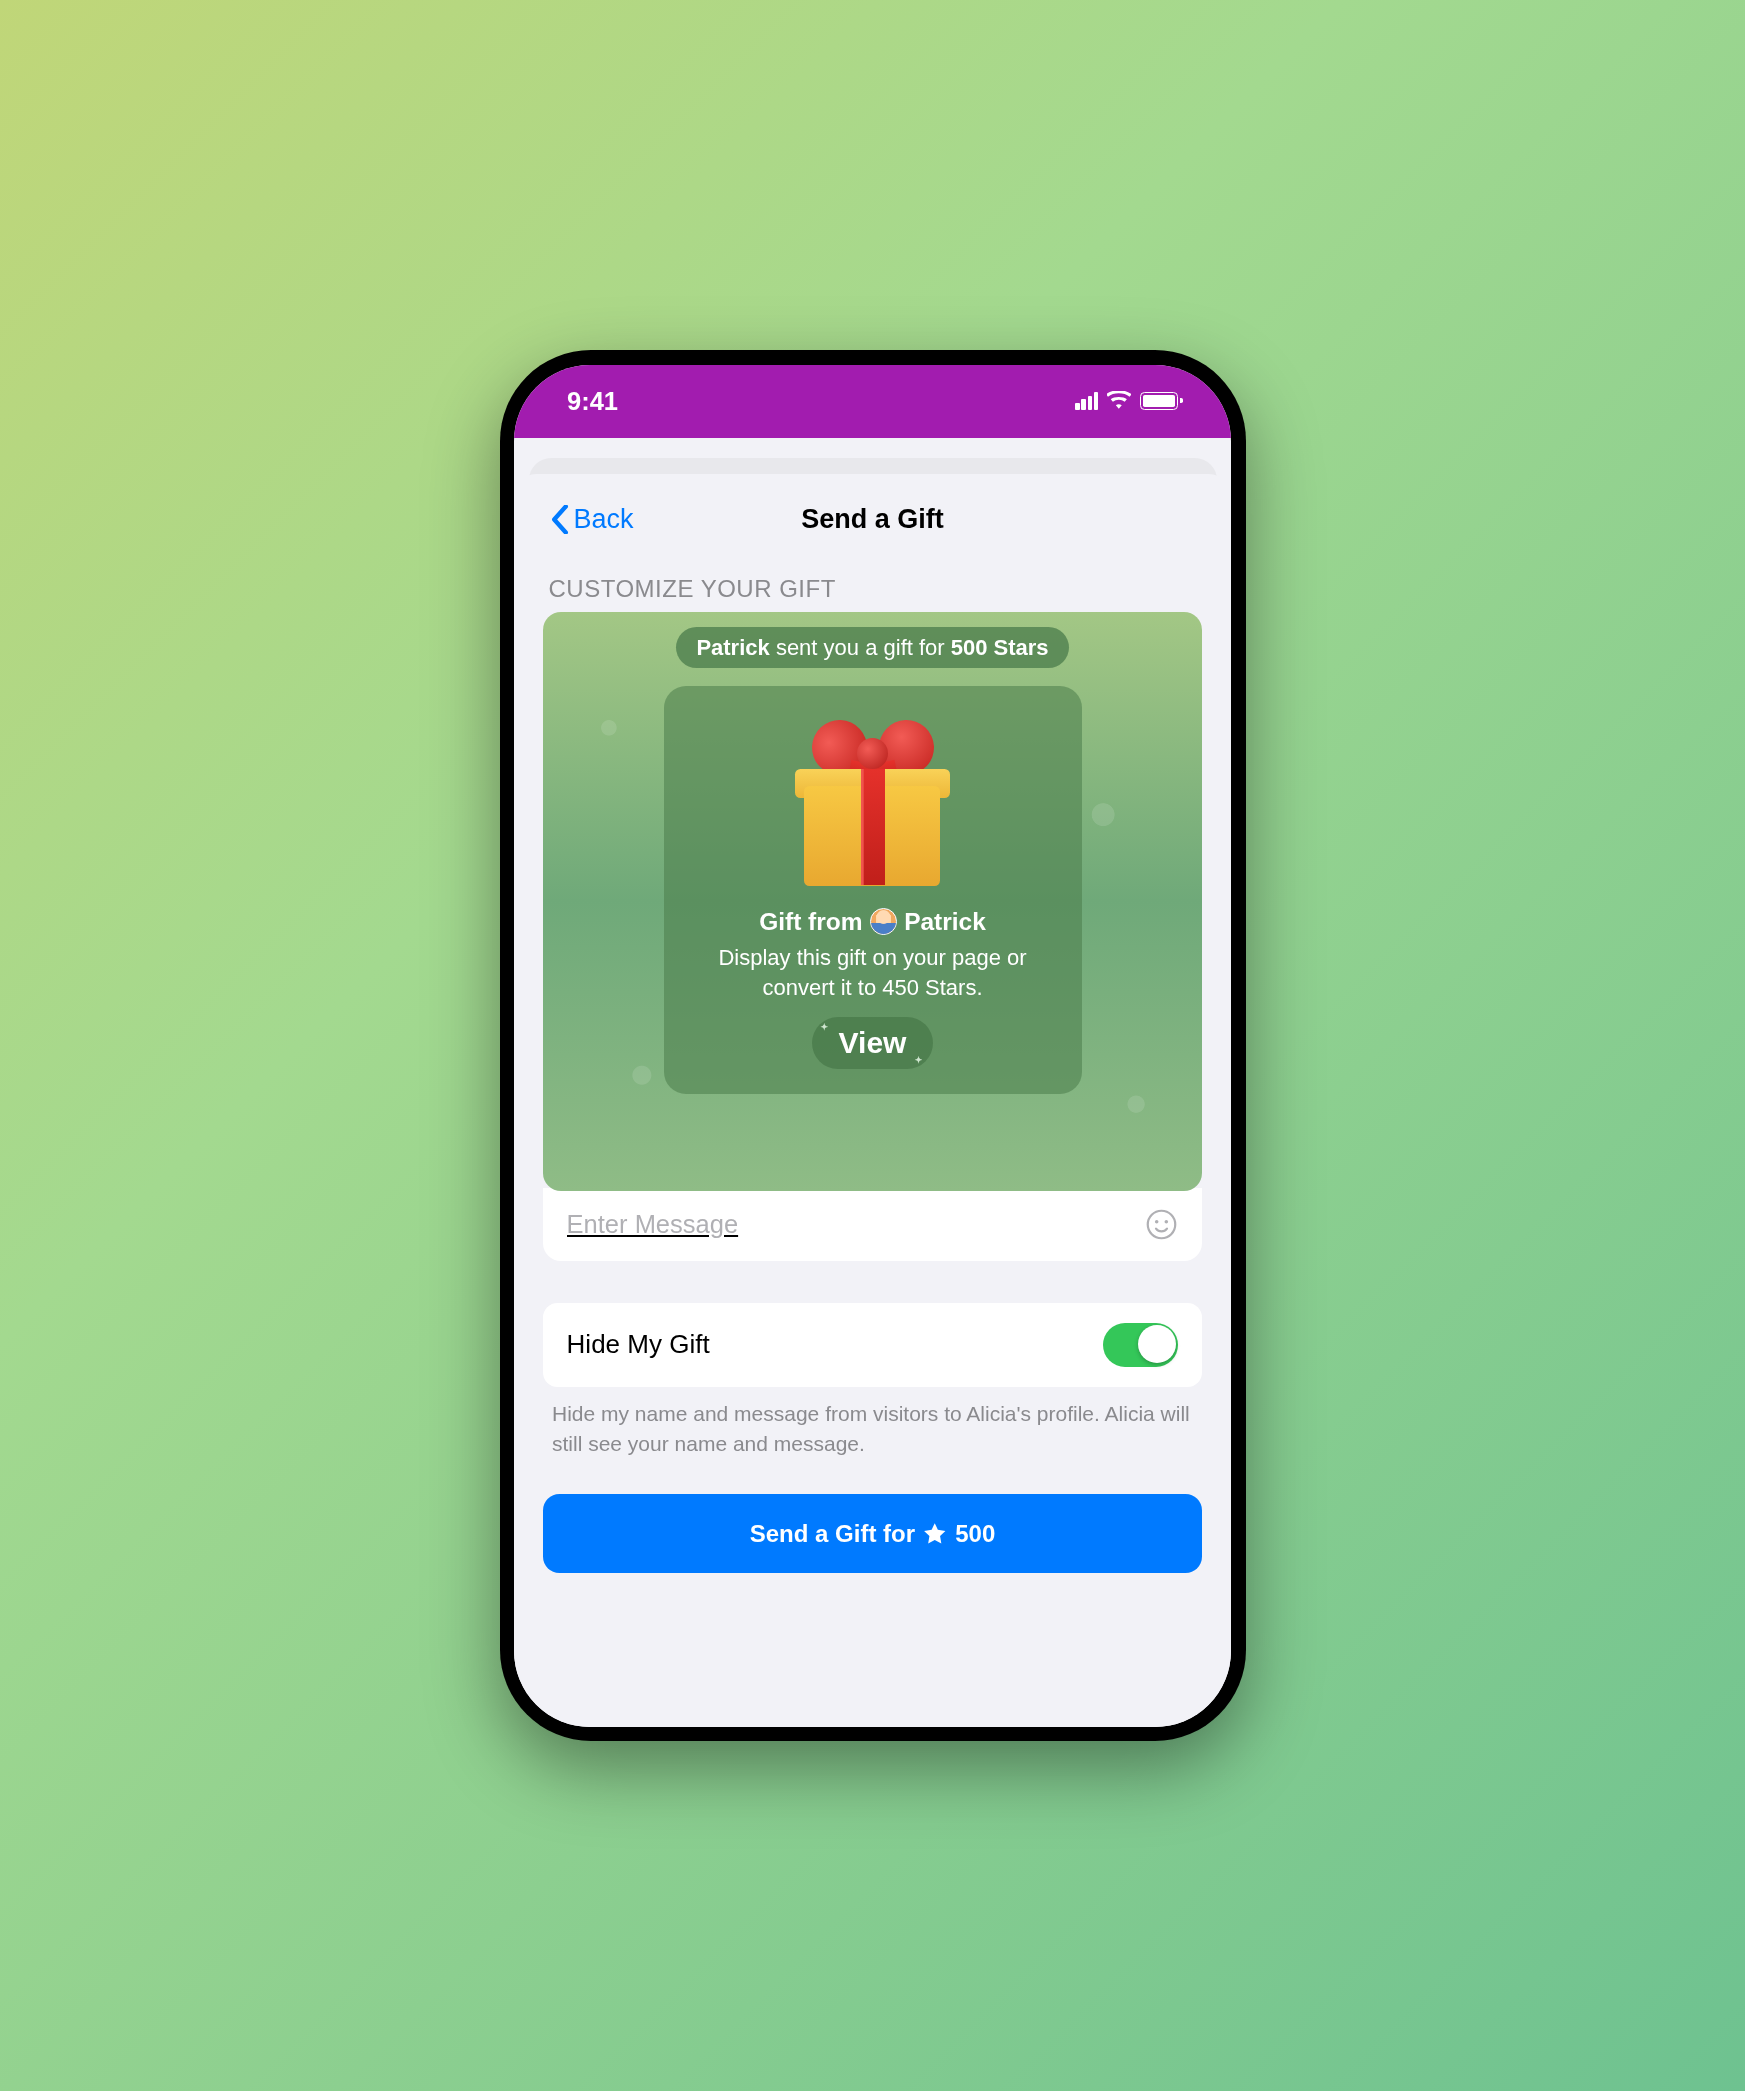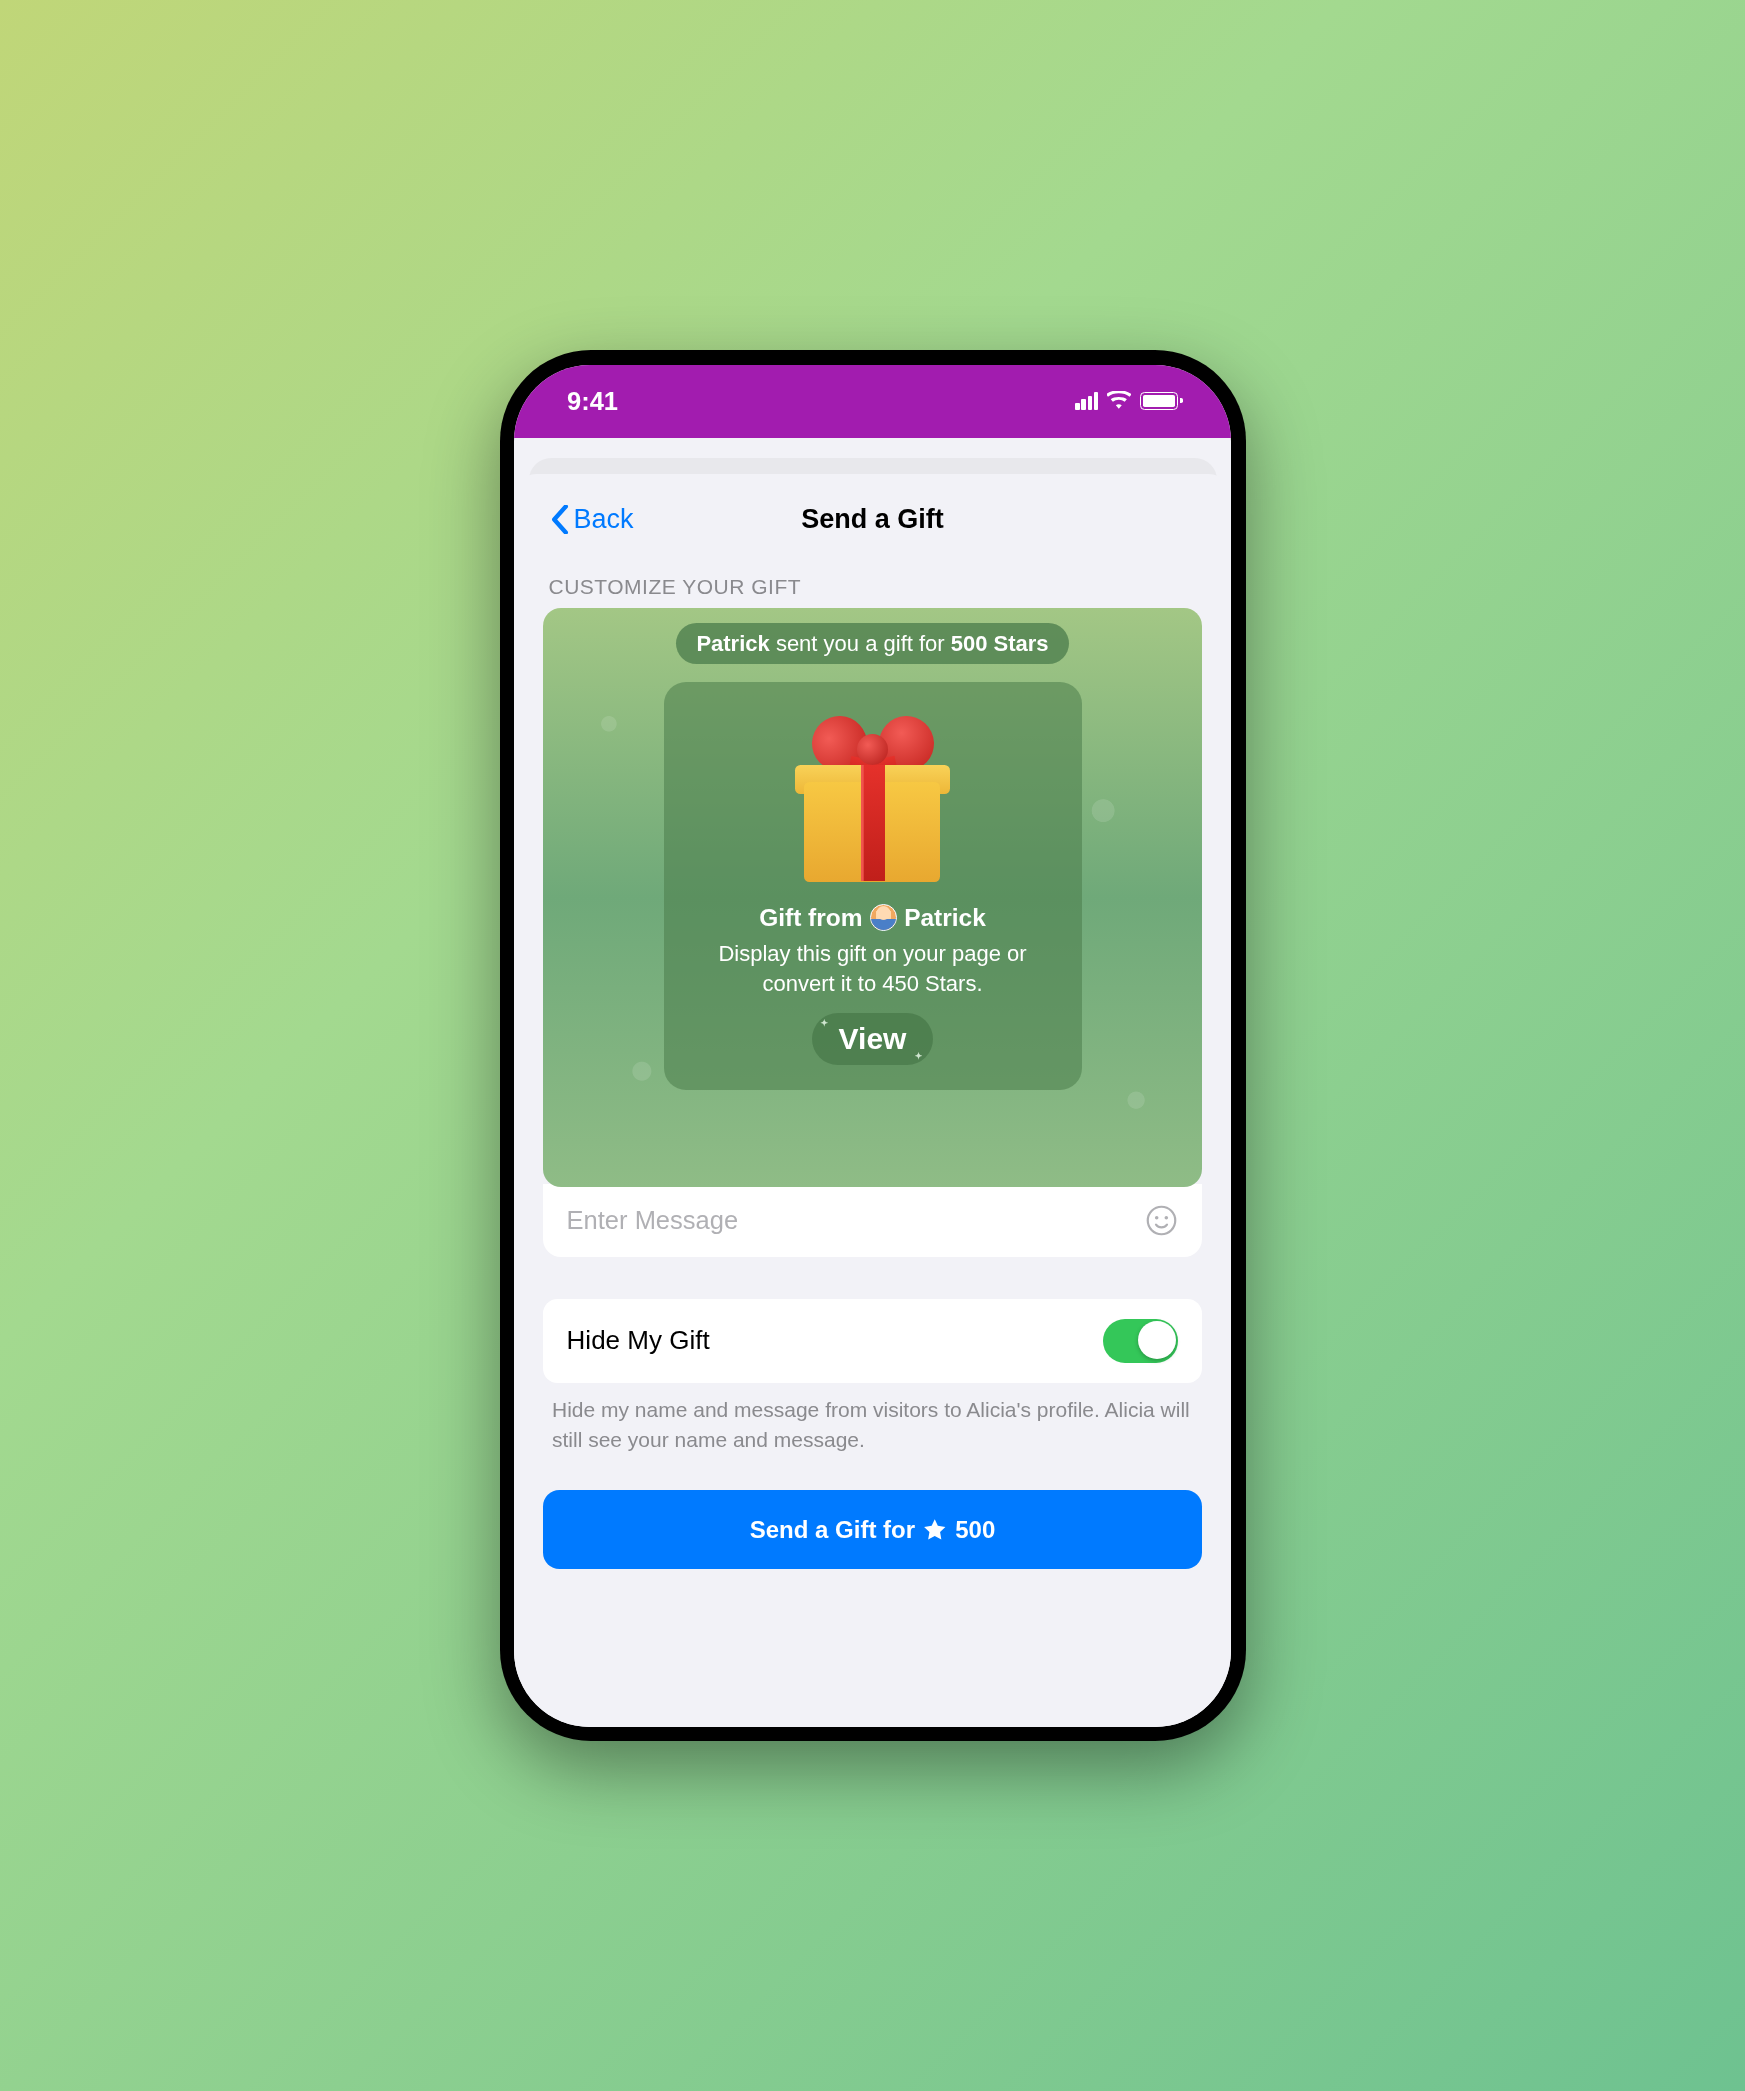--- a/index.html
+++ b/index.html
@@ -80,21 +80,21 @@
     gap: 3.6px;
     color: #007aff;
     font-size: 27px;
     cursor: pointer;
   }
   .back-btn svg { width: 20px; height: 29px; }
   .nav-title { font-size: 27px; font-weight: 600; color: #000; }
 
   .content { padding: 25.5px 29px 0; }
   .section-header {
-    font-size: 21px;
+    font-size: 24px;
     color: #8a8a8e;
     letter-spacing: 0.5px;
     margin: 0 5.5px 9px;
   }
 
   .preview-card {
     background: linear-gradient(180deg, #a3c785 0%, #6fa979 50%, #8fbc86 100%);
     border-radius: 18px;
     padding: 15px 0 0;
     position: relative;
@@ -216,20 +216,21 @@
   }
   .view-btn::before{left:9px; top:5.5px;} .view-btn::after{right:11px; bottom:3.6px;}
 
   .message-row {
     background: #fff;
     border-radius: 0 0 18px 18px;
     margin-top: -3.6px;
     padding: 20px 23.6px;
     display: flex; align-items:center;
     gap: 5px;
+    text-decoration: underline;
   }
   .message-input {
     flex: 1; border: none; outline: none;
     font-size: 25.5px; color: #333;
     background: transparent;
   }
   .message-input::placeholder { color: #b0b0b4; }
   .emoji-btn { width: 33px; height: 33px; cursor:pointer; color:#b0b0b4; }
 
   .setting-row {

